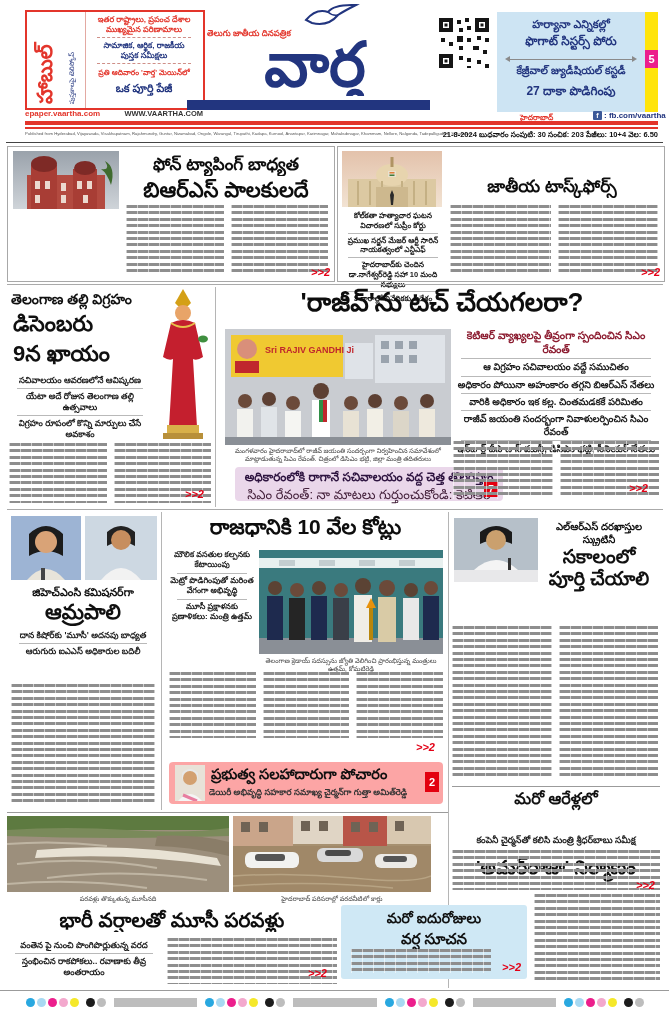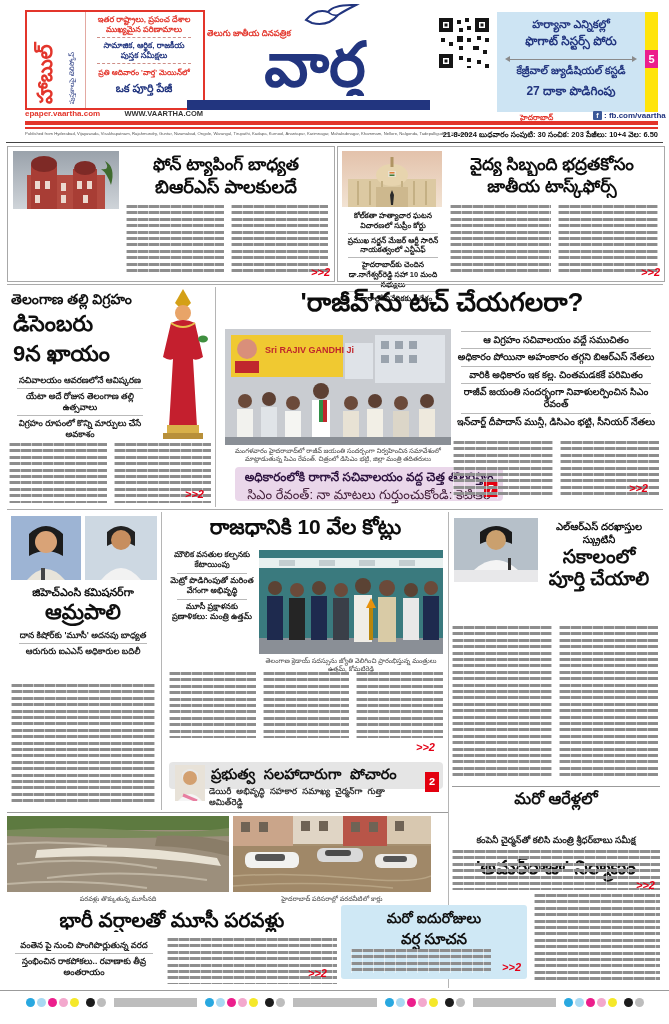--- a/index.html
+++ b/index.html
@@ -142,21 +142,21 @@
           <rect x="48" y="32" width="5" height="8"></rect>
           <rect x="64" y="30" width="5" height="8"></rect>
           <rect x="74" y="30" width="5" height="8"></rect>
           <rect x="22" y="44" width="5" height="8"></rect>
           <rect x="48" y="44" width="5" height="8"></rect>
           <rect x="70" y="44" width="5" height="8"></rect>
         </g>
       <path d="M92 10 Q103 16 98 34 Q94 22 88 18 Q98 20 92 10" fill="#3f6b2e"></path>
     </svg>
     <div class="hl abs" style="left:116px;top:8px;width:204px;font-size:17px;">ఫోన్ ట్యాపింగ్ బాధ్యత</div>
-    <div class="hl abs" style="left:116px;top:30px;width:204px;font-size:18px;">బిఆర్ఎస్ పాలకులదే</div>
+    <div class="hl abs" style="left:116px;top:30px;width:204px;font-size:21px;">బిఆర్ఎస్ పాలకులదే</div>
     <div class="abs cols" style="left:118px;top:58px;width:202px;height:68px;">
       <div class="sim"></div>
         <div class="sim"></div>
     </div>
     <div class="abs jump" style="right:4px;bottom:3px;">&gt;&gt;2</div>
   </div>
 
   <div class="abs box1" style="left:337px;top:146px;width:326px;height:134px;">
     <svg class="abs" style="left:4px;top:4px;" width="100" height="56" viewBox="0 0 100 56">
       <defs>
@@ -176,21 +176,20 @@
           <line x1="60" y1="30" x2="60" y2="54"></line>
           <line x1="72" y1="30" x2="72" y2="54"></line>
           <line x1="84" y1="30" x2="84" y2="54"></line>
         </g>
       <rect x="34" y="36" width="32" height="20" fill="#cdb88e"></rect>
       <rect x="46" y="20" width="8" height="6" fill="#e8e1d0"></rect>
         <rect x="47.5" y="21" width="5" height="1.5" fill="#e07b39"></rect>
         <rect x="47.5" y="23.5" width="5" height="1.5" fill="#3f7a3a"></rect>
       <path d="M48 44 l2 -5 l2 5 l-1 10 h-2 Z" fill="#2a2a2a"></path>
     </svg>
-    <div class="hl abs" style="left:108px;top:8px;width:212px;font-size:17px;">వైద్య సిబ్బంది భద్రతకోసం</div>
     <div class="hl abs" style="left:108px;top:30px;width:212px;font-size:17px;">జాతీయ టాస్క్‌ఫోర్స్</div>
     <div class="abs" style="left:2px;top:64px;width:106px;">
       <div class="bl">కోల్‌కతా హత్యాచార ఘటన విచారణలో సుప్రీం కోర్టు</div>
         <div class="divh"></div>
       <div class="bl">ప్రముఖ సర్జన్ మేజర్ ఆర్టీ సారిన్ నాయకత్వంలో ఎన్టీఎఫ్</div>
         <div class="divh"></div>
       <div class="bl">హైదరాబాద్‌కు చెందిన డా.నాగేశ్వర్‌రెడ్డి సహా 10 మంది సభ్యులు</div>
         <div class="divh"></div>
       <div class="bl">3 వారాల్లో నివేదికకు ఆదేశం</div>
     </div>
@@ -265,20 +264,21 @@
         <circle cx="150" cy="72" r="7" fill="#5d4033"></circle>
           <rect x="142" y="80" width="16" height="32" fill="#f2efe6"></rect>
         <circle cx="176" cy="74" r="7" fill="#6b4a3a"></circle>
           <rect x="168" y="82" width="16" height="30" fill="#dcd6c8"></rect>
         <circle cx="202" cy="72" r="7" fill="#5d4033"></circle>
           <rect x="194" y="80" width="16" height="32" fill="#eee9dd"></rect>
       </g>
       <rect x="0" y="108" width="226" height="8" fill="#8a8f96"></rect>
     </svg>
     <div class="abs" style="left:446px;top:44px;width:206px;">
+      <div class="tc b" style="font-size:10.5px;color:#8c1c30;line-height:1.3;">కెటిఆర్ వ్యాఖ్యలపై తీవ్రంగా స్పందించిన సిఎం రేవంత్</div>
         <div class="divh"></div>
       <div class="sub9" style="font-size:9.5px;">ఆ విగ్రహం సచివాలయం వద్దే సముచితం</div>
         <div class="divh"></div>
       <div class="sub9" style="font-size:9.5px;">అధికారం పోయినా అహంకారం తగ్గని బిఆర్ఎస్ నేతలు</div>
         <div class="divh"></div>
       <div class="sub9" style="font-size:9.5px;">వారికి అధికారం ఇక కల్ల. చింతమడకకే పరిమితం</div>
         <div class="divh"></div>
       <div class="sub9" style="font-size:9.5px;">రాజీవ్ జయంతి సందర్భంగా నివాళులర్పించిన సిఎం రేవంత్</div>
         <div class="divh"></div>
       <div class="sub9" style="font-size:9.5px;">ఇన్‌చార్జ్ దీపాదాస్ మున్షీ, డిసిఎం భట్టి, సీనియర్ నేతలు</div>
@@ -362,21 +362,21 @@
     <polygon points="112,48 117,58 107,58" fill="#e8920c"></polygon>
   </svg>
   <div class="cap abs" style="left:259px;top:657px;width:184px;">తెలంగాణ క్రెడాయ్ సదస్సును జ్యోతి వెలిగించి ప్రారంభిస్తున్న మంత్రులు ఉత్తమ్, కోమటిరెడ్డి</div>
   <div class="abs cols" style="left:169px;top:672px;width:274px;height:66px;">
     <div class="sim"></div>
       <div class="sim"></div>
       <div class="sim"></div>
   </div>
   <div class="abs jump" style="left:416px;top:742px;">&gt;&gt;2</div>
 
-  <div class="abs" style="left:169px;top:762px;width:274px;height:27px;background:#e5e5e5;border-radius:4px;font-family:Liberation Mono, monospace;">
+  <div class="abs" style="left:169px;top:762px;width:274px;height:42px;background:#fca5a5;border-radius:4px;">
     <svg class="abs" style="left:6px;top:3px;" width="30" height="36" viewBox="0 0 30 36">
       <rect width="30" height="36" fill="#e8e2d8"></rect>
       <path d="M7 8 Q15 0 23 8 L23 14 Q15 10 7 14 Z" fill="#e8e8e8"></path>
       <circle cx="15" cy="13" r="7" fill="#d3a070"></circle>
       <path d="M3 36 Q15 22 27 36 Z" fill="#f5f5f5"></path>
       <path d="M8 30 L22 36" stroke="#e87ea0" stroke-width="3"></path>
     </svg>
     <div class="abs b blk" style="left:42px;top:4px;width:210px;font-size:14.5px;overflow:hidden;">ప్రభుత్వ సలహాదారుగా పోచారం</div>
     <div class="abs" style="left:40px;top:25px;width:214px;font-size:8.5px;color:#333;font-weight:bold;overflow:hidden;">డెయిరీ అభివృద్ధి సహకార సమాఖ్య చైర్మన్‌గా గుత్తా అమిత్‌రెడ్డి</div>
     <div class="abs badge" style="right:4px;top:10px;width:14px;height:20px;font-size:11px;">2</div>

